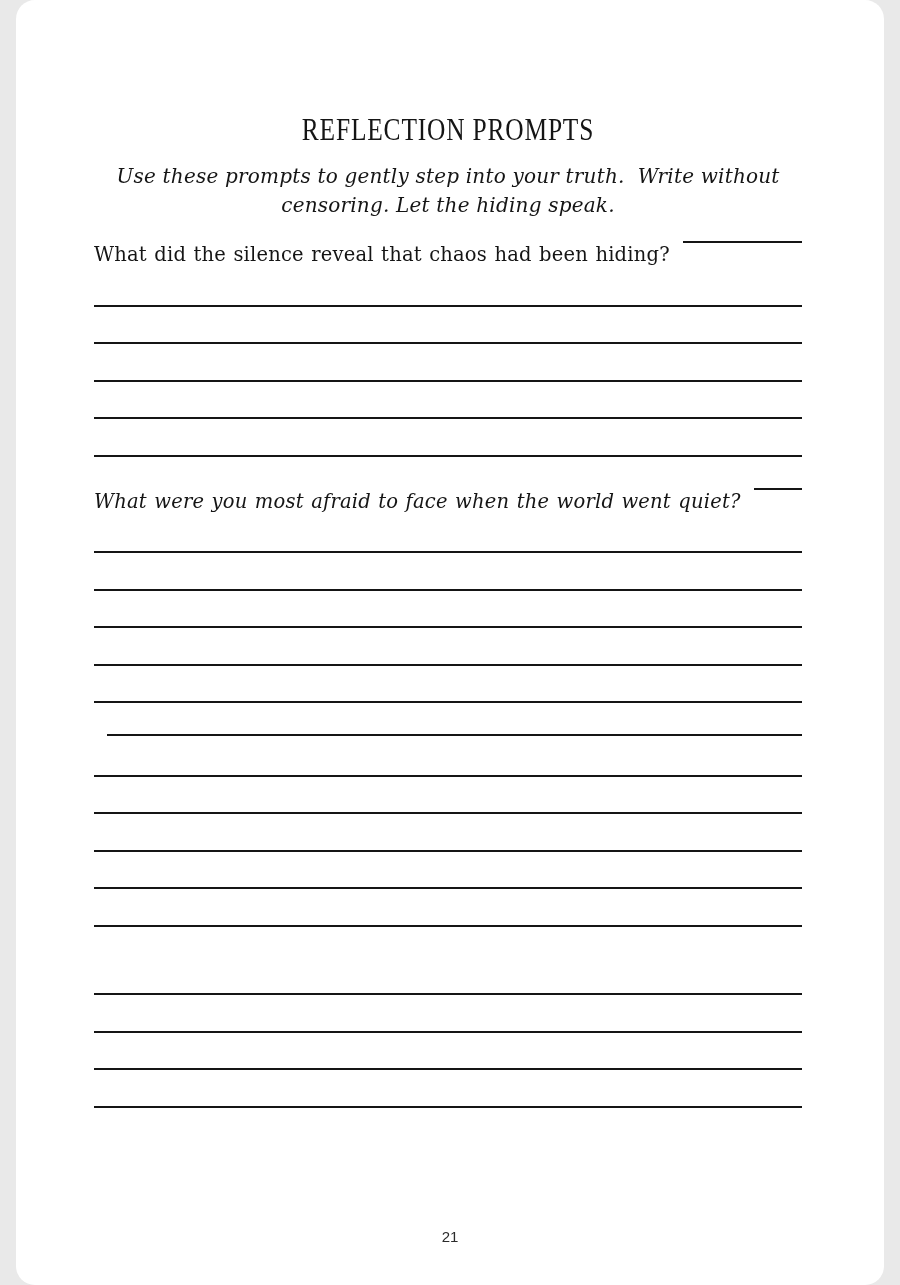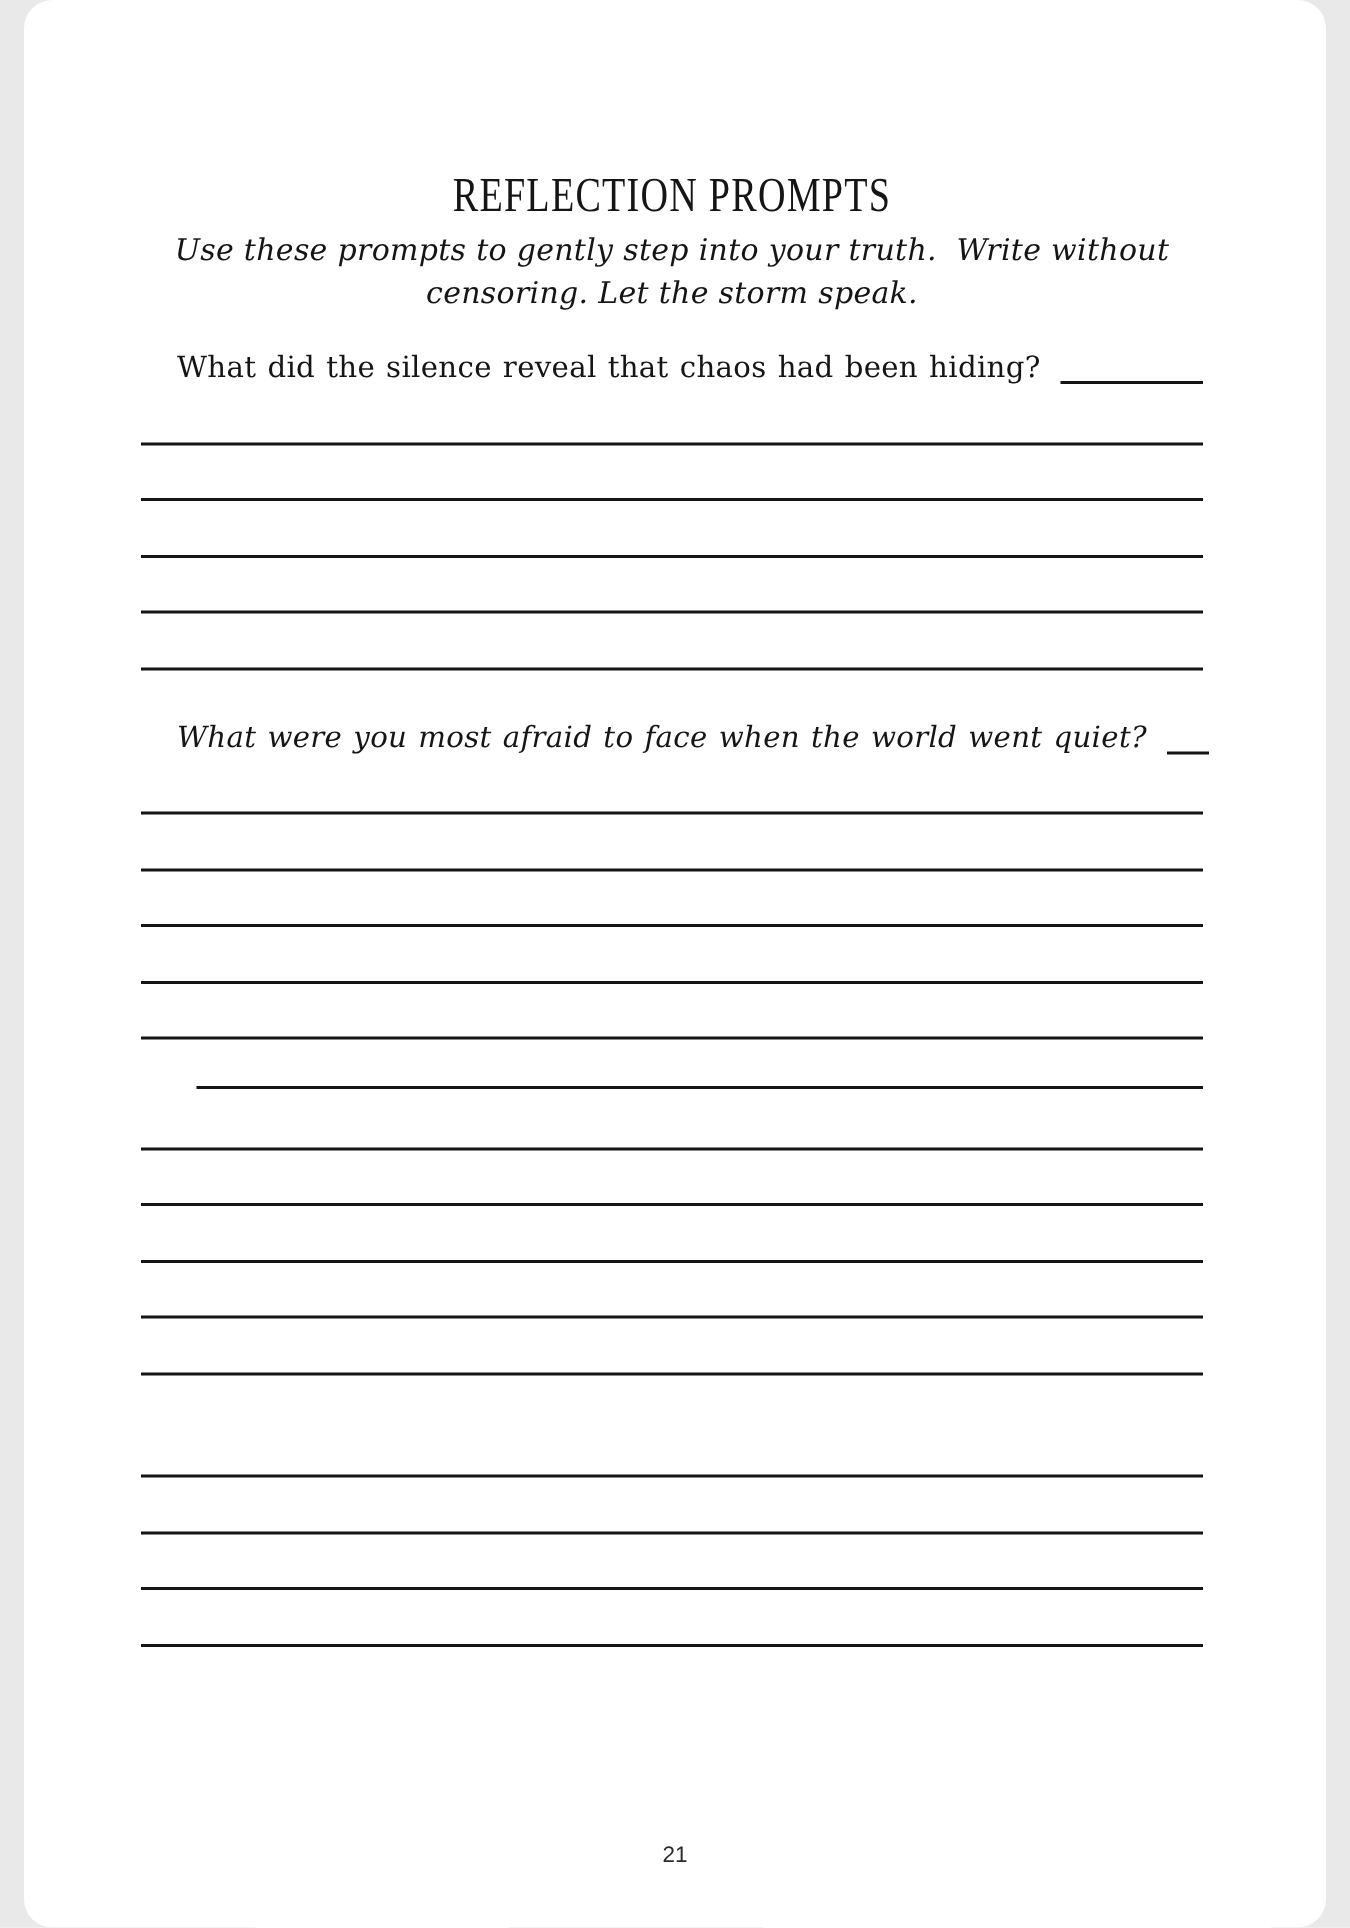--- a/index.html
+++ b/index.html
@@ -23,38 +23,37 @@
     font-weight: normal;
     font-size: 31px;
     line-height: 36px;
     letter-spacing: 1px;
     transform: scaleX(0.82) scaleY(1.05);
     transform-origin: 50% 50%;
     white-space: nowrap;
     color: var(--ink, #151515);
   }
   .subtitle {
-    margin-top: 4px;
+    margin-top: 14px;
     text-align: center;
     font-style: italic;
     font-size: 20px;
     line-height: 29px;
     letter-spacing: 0.2px;
   }
   .prompts { margin-top: 21px; }
   .prompt + .prompt { margin-top: 31px; font-style: italic; }
   .question-row {
     display: flex;
-    align-items: flex-end;
+    align-items: flex-start;
     line-height: 28px;
     font-size: 19.5px;
     letter-spacing: 0.2px;
     word-spacing: 1px;
     white-space: nowrap;
-    margin-left: 24px;
   }
   .q-text { flex: 0 0 auto; }
   .q-fill {
     flex: 1 1 auto;
     min-width: 28px;
     margin-left: 13px;
     margin-bottom: 3px;
     border-bottom: 2px solid var(--ink, #151515);
   }
   .answer-line {
@@ -74,21 +73,21 @@
 </style>
 </head>
 <body>
 
 <div class="page">
 
   <h1 class="page-title">REFLECTION PROMPTS</h1>
 
   <div class="subtitle">
     <div>Use these prompts to gently step into your truth.&nbsp; Write without</div>
-    <div>censoring. Let the storm speak.</div>
+    <div>censoring. Let the hiding speak.</div>
   </div>
 
   <div class="prompts">
 
     <section class="prompt">
       <div class="question-row">
         <span class="q-text">What did the silence reveal that chaos had been hiding?</span>
         <span class="q-fill"></span>
       </div>
       <div class="answer-lines">

